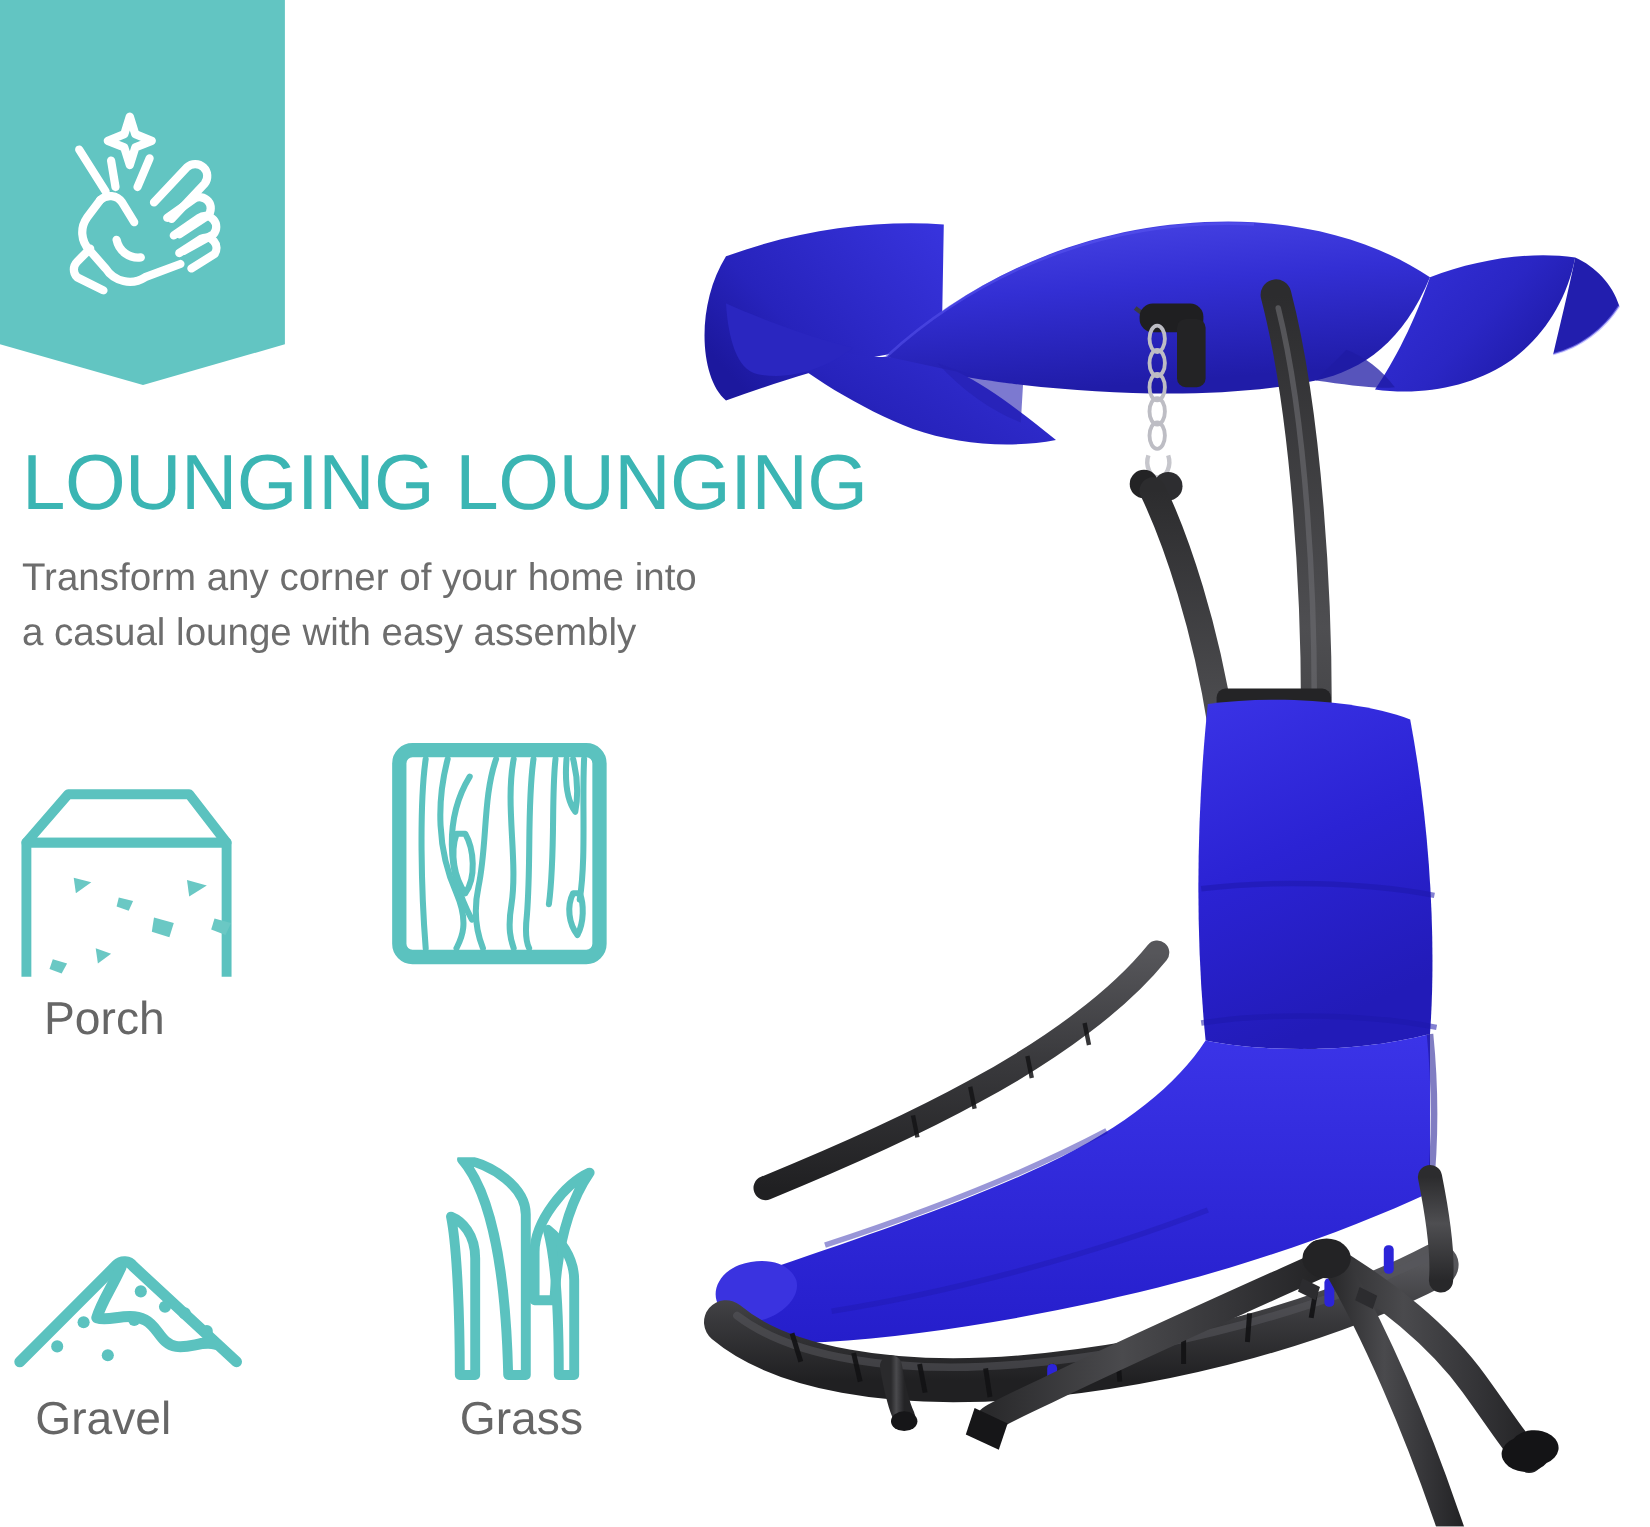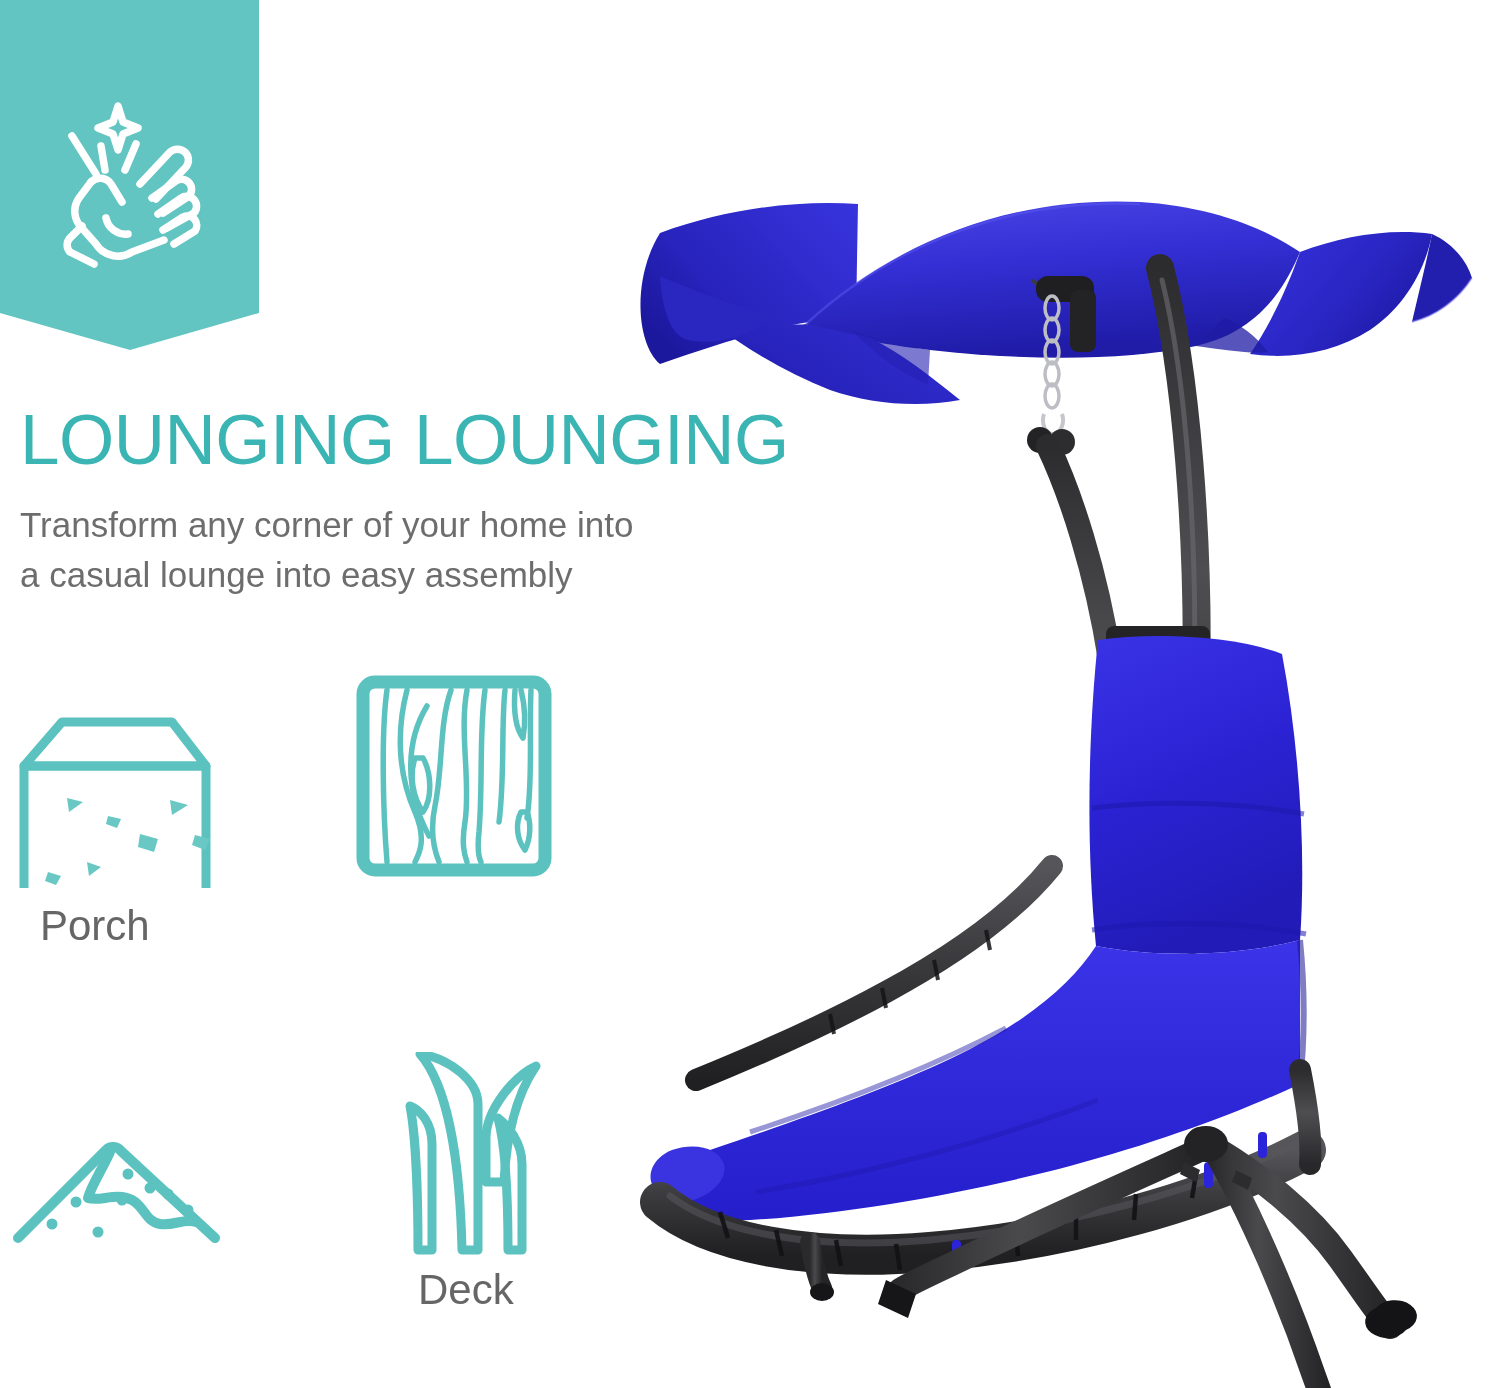--- a/index.html
+++ b/index.html
@@ -140,21 +140,21 @@
 
         <path d="M38,148 L26,160 a10,10 0 0 0 0,14 L50,186"></path>
       </g>
     </svg>
   </div>
 
   <div class="headline">LOUNGING LOUNGING</div>
 
   <div class="subhead">
     <span class="line">Transform any corner of your home into</span>
-    <span class="line">a casual lounge into easy assembly</span>
+    <span class="line">a casual lounge with easy assembly</span>
   </div>
 
   <div class="surfaces">
 
     <div class="surface-cell c0">
       <div class="surface-art">
         <svg width="210" height="200" viewBox="0 0 210 200">
           <g fill="none" stroke="#5BC2BF" stroke-width="9" stroke-linejoin="round" stroke-linecap="round">
             <path d="M14,78 L52,34 L162,34 L196,78 Z"></path>
             <path d="M14,78 L14,208 L196,208 L196,78 Z"></path>
@@ -206,34 +206,35 @@
             <circle cx="140" cy="136" r="5.5"></circle>
             <circle cx="112" cy="148" r="5.5"></circle>
             <circle cx="158" cy="142" r="5.5"></circle>
             <circle cx="178" cy="158" r="5.5"></circle>
             <circle cx="66" cy="150" r="5.5"></circle>
             <circle cx="42" cy="172" r="5.5"></circle>
             <circle cx="88" cy="180" r="5.5"></circle>
           </g>
         </svg>
       </div>
+      <div class="surface-label">Gravel</div>
     </div>
 
     <div class="surface-cell c3">
       <div class="surface-art">
         <svg width="160" height="205" viewBox="0 0 160 205">
           <g fill="none" stroke="#5BC2BF" stroke-width="9" stroke-linecap="round" stroke-linejoin="round">
             <path d="M42,198 L42,92 C42,70 30,58 20,54 C26,84 28,150 28,198 Z"></path>
             <path d="M88,198 L88,52 C88,28 58,6 30,2 C58,34 70,110 72,198 Z"></path>
             <path d="M96,130 L96,86 C96,58 124,24 146,14 C124,46 116,92 114,130 Z"></path>
             <path d="M132,198 L132,112 C132,90 118,74 108,66 C116,96 118,154 118,198 Z"></path>
           </g>
         </svg>
       </div>
-      <div class="surface-label">Deck</div>
+      <div class="surface-label">Grass</div>
     </div>
 
   </div>
 
   <div class="product">
     <svg width="900" height="1248" viewBox="0 0 900 1248">
       <defs>
         <linearGradient id="canopyTop" x1="0" y1="0" x2="0.25" y2="1">
           <stop offset="0%" stop-color="#4A46E6"></stop>
           <stop offset="45%" stop-color="#332FD4"></stop>

